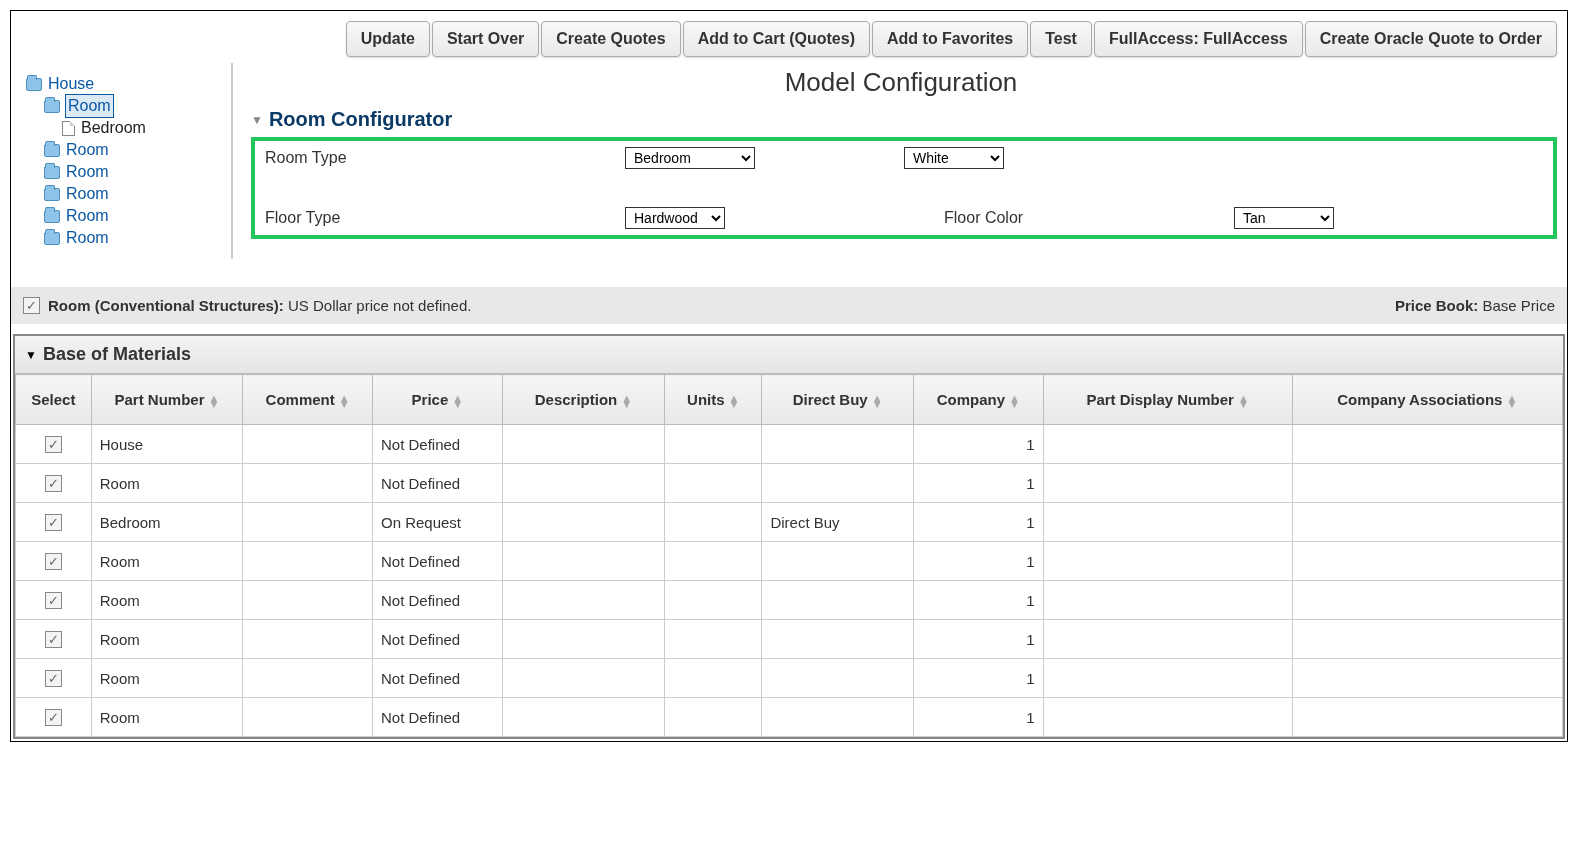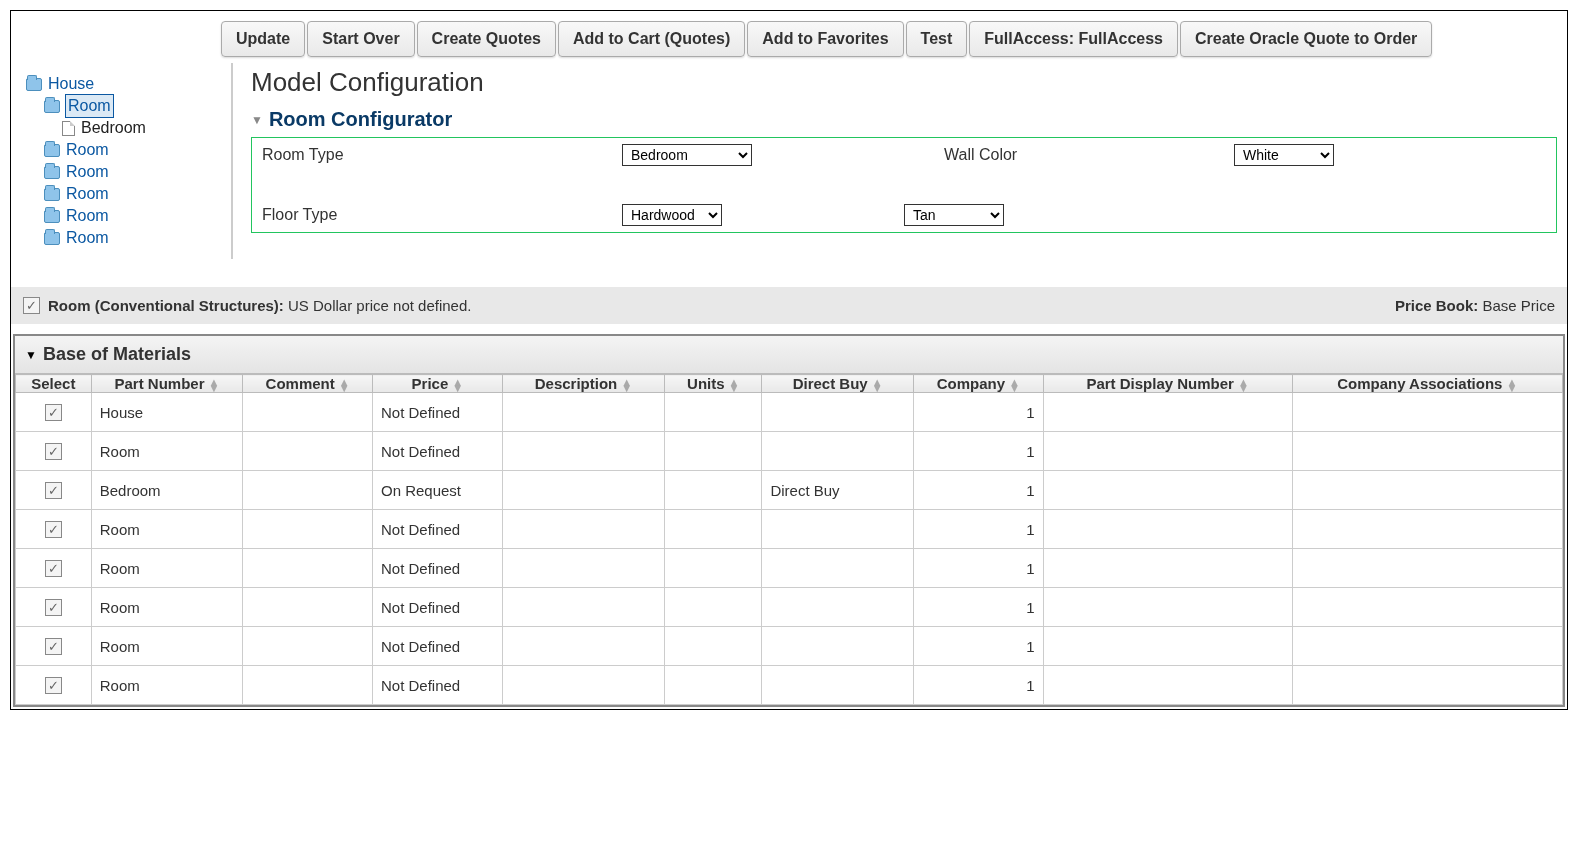--- a/index.html
+++ b/index.html
@@ -14,20 +14,21 @@
   .outer {
     border: 1px solid #000;
     width: 100%;
   }
   
   .toolbar {
     display: flex;
     gap: 2px;
     padding: 10px 10px 6px 210px;
     flex-wrap: wrap;
+    justify-content: flex-end;
   }
   .btn {
     background: linear-gradient(#f8f8f8,#e9e9e9);
     border: 1px solid #aaa;
     border-radius: 4px;
     padding: 8px 14px;
     font-size: 16px;
     font-weight: bold;
     color: #333;
     cursor: pointer;
@@ -97,21 +98,21 @@
     padding: 0 2px;
   }
 
   
   .main {
     flex: 1;
     border-left: 2px solid #ccc;
     padding: 0 0 0 18px;
   }
   .header-block {
-    text-align: left;
+    text-align: center;
     padding: 4px 6px 10px 0;
   }
   .header-title {
     font-size: 26px;
     color: #333;
   }
   .header-sub {
     font-size: 14px;
     font-weight: bold;
     color: #333;
@@ -124,21 +125,21 @@
     align-items:center;
     gap:6px;
     margin-bottom:6px;
   }
   .disclosure {
     color: #888;
     font-size: 12px;
     cursor:pointer;
   }
   .config-box {
-    border: 1px solid #22c55e;
+    border: 4px solid #22c55e;
     padding: 0;
   }
   .config-row {
     display: flex;
     padding: 6px 10px;
   }
   .config-row + .config-row { border-top: none; margin-top: 26px; }
   .config-cell {
     flex: 1;
     display:flex;
@@ -199,21 +200,21 @@
   table.bom-table {
     width: 100%;
     border-collapse: collapse;
     table-layout: fixed;
   }
   table.bom-table th {
     background: linear-gradient(#f6f6f6,#e8e8e8);
     border: 1px solid #bbb;
     font-size: 15px;
     font-weight: bold;
-    padding: 0 6px;
+    padding: 16px 6px;
     text-align: center;
     position: relative;
   }
   table.bom-table td {
     border: 1px solid #ccc;
     padding: 10px 8px;
     font-size: 15px;
     vertical-align: middle;
   }
   .sort-icon {
@@ -303,34 +304,34 @@
       </div>
       <div class="config-box">
         <div class="config-row">
           <div class="config-cell">
             <div class="config-label">Room Type</div>
             <select class="field" style="min-width:130px;">
               <option>Bedroom</option>
             </select>
           </div>
           <div class="config-cell right-cell">
-            <div class="config-label">Wall Color</div>
             <select class="field">
               <option>White</option>
             </select>
           </div>
         </div>
         <div class="config-row">
           <div class="config-cell">
             <div class="config-label">Floor Type</div>
             <select class="field">
               <option>Hardwood</option>
             </select>
           </div>
           <div class="config-cell right-cell">
+            <div class="config-label">Floor Color</div>
             <select class="field">
               <option>Tan</option>
             </select>
           </div>
         </div>
       </div>
     </div>
   </div>
 
   <div class="status-bar">

